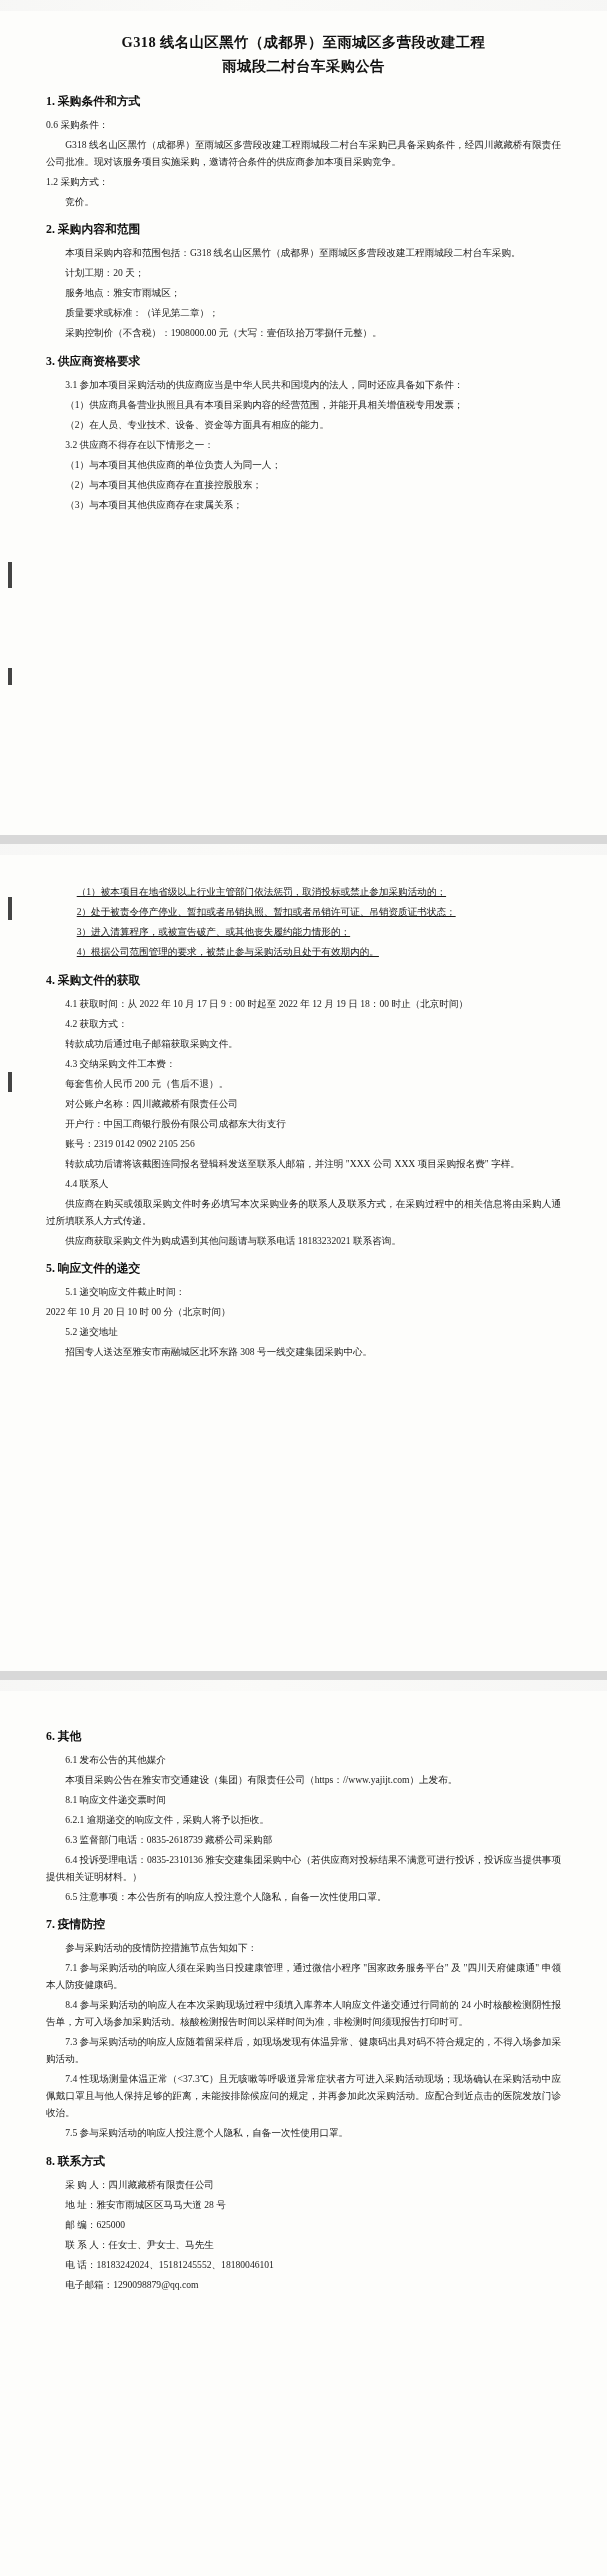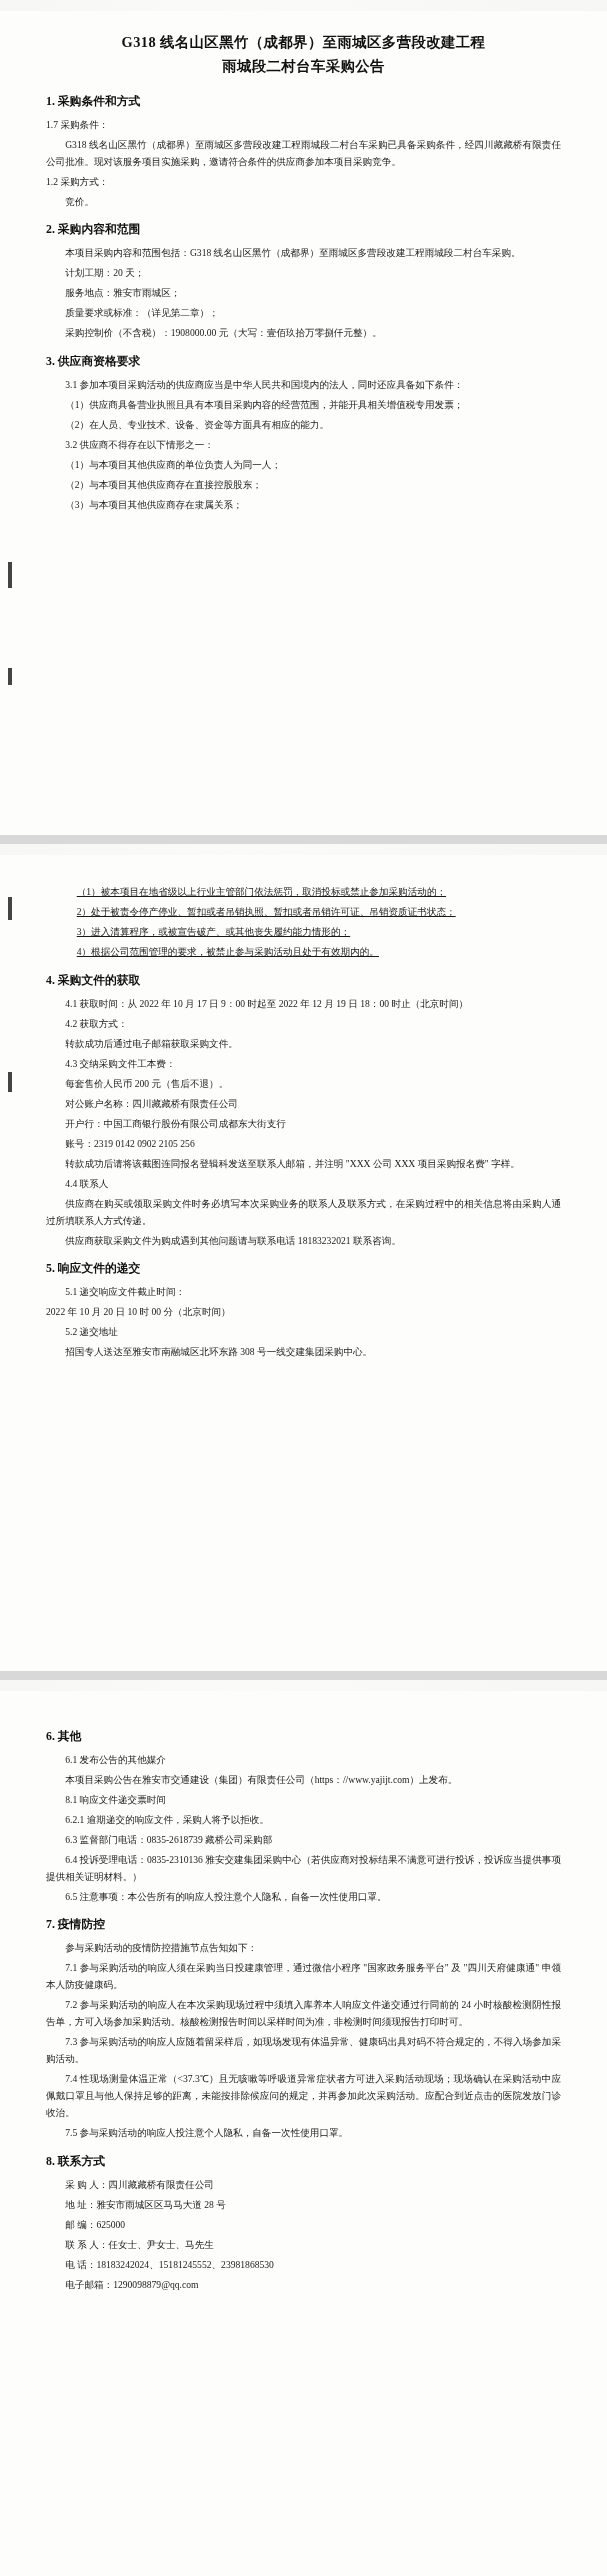--- a/index.html
+++ b/index.html
@@ -126,21 +126,21 @@
 
 <div class="page page-1">
   <div class="scan-noise-top"></div>
 
   <h1 class="doc-title">
     <span>G318 线名山区黑竹（成都界）至雨城区多营段改建工程</span><br>
     <span>雨城段二村台车采购公告</span>
   </h1>
 
   <div class="h2">1. 采购条件和方式</div>
-  <p class="para">1.7 采购条件：</p>
+  <p class="para">0.6 采购条件：</p>
   <p class="para ind1">G318 线名山区黑竹（成都界）至雨城区多营段改建工程雨城段二村台车采购已具备采购条件，经四川藏藏桥有限责任公司批准。现对该服务项目实施采购，邀请符合条件的供应商参加本项目采购竞争。</p>
   <p class="para">1.2 采购方式：</p>
   <p class="para ind1">竞价。</p>
 
   <div class="h2">2. 采购内容和范围</div>
   <p class="para ind1">本项目采购内容和范围包括：G318 线名山区黑竹（成都界）至雨城区多营段改建工程雨城段二村台车采购。</p>
   <p class="para ind1">计划工期：20 天；</p>
   <p class="para ind1">服务地点：雅安市雨城区；</p>
   <p class="para ind1">质量要求或标准：（详见第二章）；</p>
   <p class="para ind1">采购控制价（不含税）：1908000.00 元（大写：壹佰玖拾万零捌仟元整）。</p>
@@ -198,31 +198,31 @@
   <p class="para ind1">本项目采购公告在雅安市交通建设（集团）有限责任公司（https：//www.yajijt.com）上发布。</p>
   <p class="para ind1">8.1 响应文件递交票时间</p>
   <p class="para ind1">6.2.1 逾期递交的响应文件，采购人将予以拒收。</p>
   <p class="para ind1">6.3 监督部门电话：0835-2618739 藏桥公司采购部</p>
   <p class="para ind1">6.4 投诉受理电话：0835-2310136 雅安交建集团采购中心（若供应商对投标结果不满意可进行投诉，投诉应当提供事项提供相关证明材料。）</p>
   <p class="para ind1">6.5 注意事项：本公告所有的响应人投注意个人隐私，自备一次性使用口罩。</p>
 
   <div class="h2">7. 疫情防控</div>
   <p class="para ind1">参与采购活动的疫情防控措施节点告知如下：</p>
   <p class="para ind1">7.1 参与采购活动的响应人须在采购当日投建康管理，通过微信小程序 "国家政务服务平台" 及 "四川天府健康通" 申领本人防疫健康码。</p>
-  <p class="para ind1">7.2 参与采购活动的响应人在本次采购现场过程中须填入库养本人响应文件递交通过行同前的 24 小时核酸检测阴性报告单，方可入场参加采购活动。核酸检测报告时间以采样时间为准，非检测时间须现报告打印时可。</p>
+  <p class="para ind1">8.4 参与采购活动的响应人在本次采购现场过程中须填入库养本人响应文件递交通过行同前的 24 小时核酸检测阴性报告单，方可入场参加采购活动。核酸检测报告时间以采样时间为准，非检测时间须现报告打印时可。</p>
   <p class="para ind1">7.3 参与采购活动的响应人应随着留采样后，如现场发现有体温异常、健康码出具对码不符合规定的，不得入场参加采购活动。</p>
   <p class="para ind1">7.4 性现场测量体温正常（&lt;37.3℃）且无咳嗽等呼吸道异常症状者方可进入采购活动现场；现场确认在采购活动中应佩戴口罩且与他人保持足够的距离，未能按排除候应问的规定，并再参加此次采购活动。应配合到近点击的医院发放门诊收治。</p>
   <p class="para ind1">7.5 参与采购活动的响应人投注意个人隐私，自备一次性使用口罩。</p>
 
   <div class="h2">8. 联系方式</div>
   <p class="para ind1"><span>采 购 人：</span><span>四川藏藏桥有限责任公司</span></p>
   <p class="para ind1"><span>地    址：</span><span>雅安市雨城区区马马大道 28 号</span></p>
   <p class="para ind1"><span>邮    编：</span><span>625000</span></p>
   <p class="para ind1"><span>联 系 人：</span><span>任女士、尹女士、马先生</span></p>
-  <p class="para ind1"><span>电    话：</span><span>18183242024、15181245552、23981868530</span></p>
+  <p class="para ind1"><span>电    话：</span><span>18183242024、15181245552、18180046101</span></p>
   <p class="para ind1"><span>电子邮箱：</span><span>1290098879@qq.com</span></p>
 
   <div class="stamp">
     <div class="inner">
       <div class="arc-text">四川藏藏桥有限责任公司</div>
       <div class="star">★</div>
       <div class="bottom-text">合同专用章</div>
     </div>
   </div>
   <div class="stamp-date">2022 年 10 月 17 日</div>

